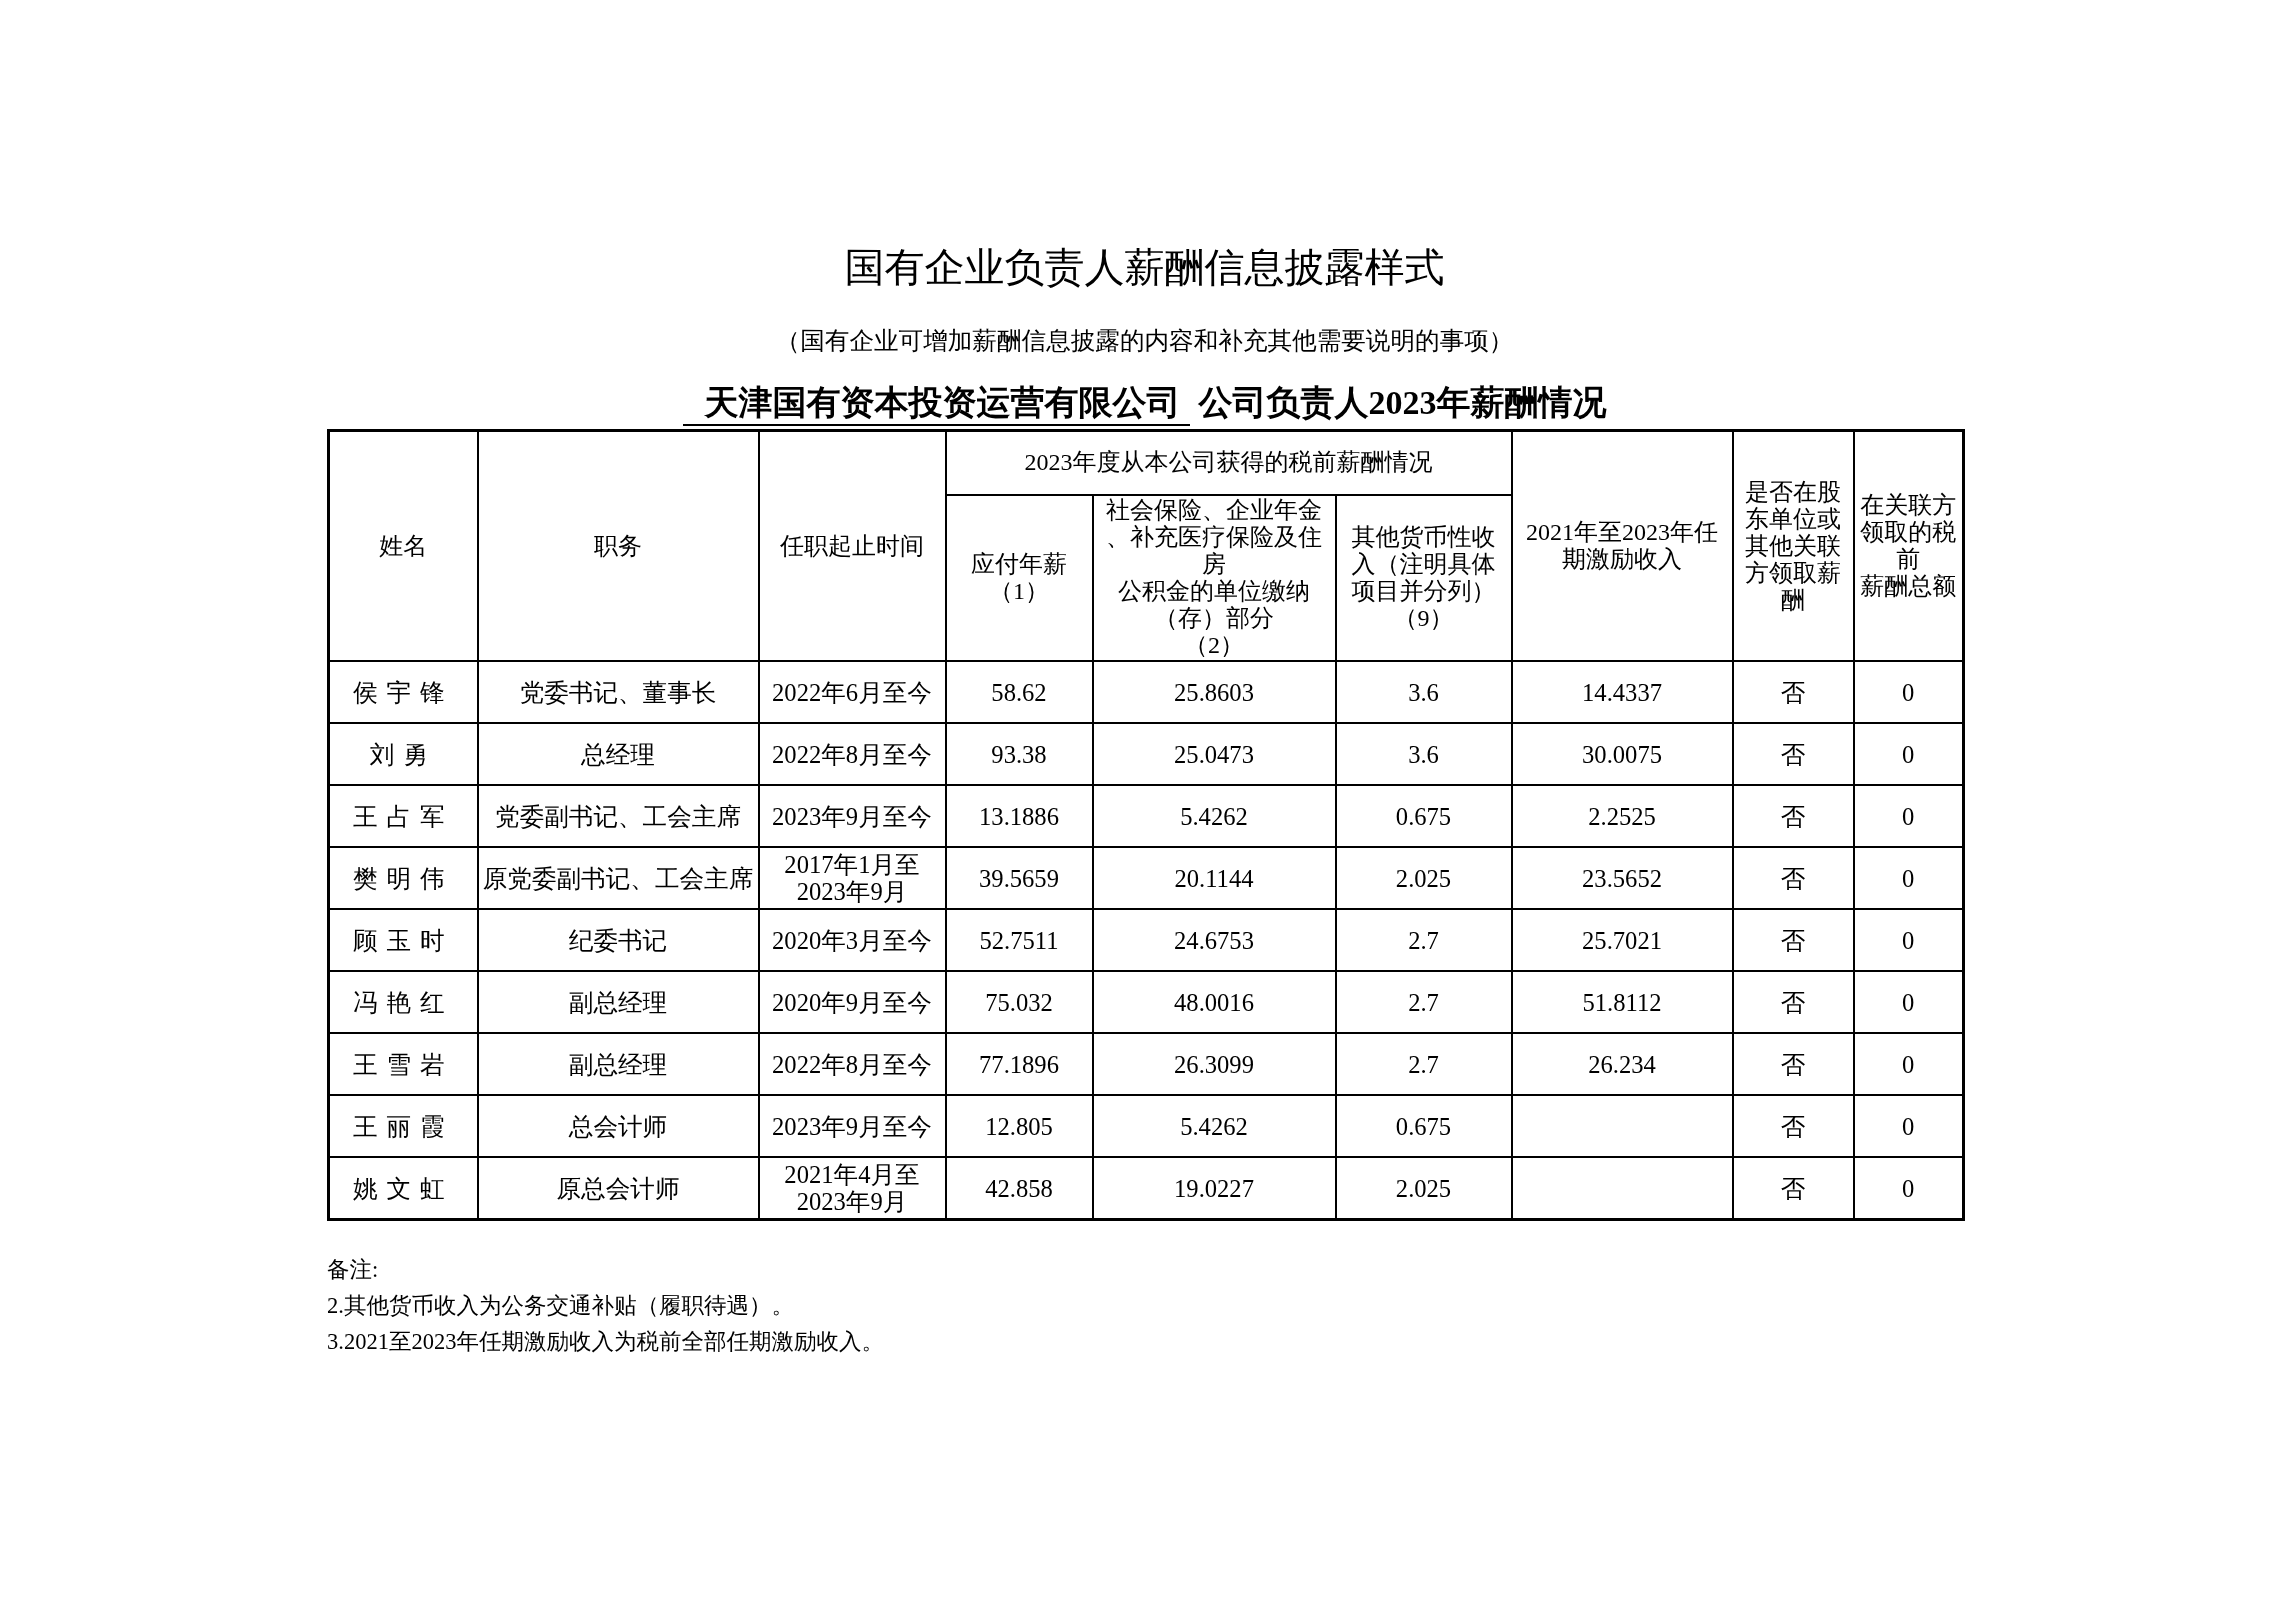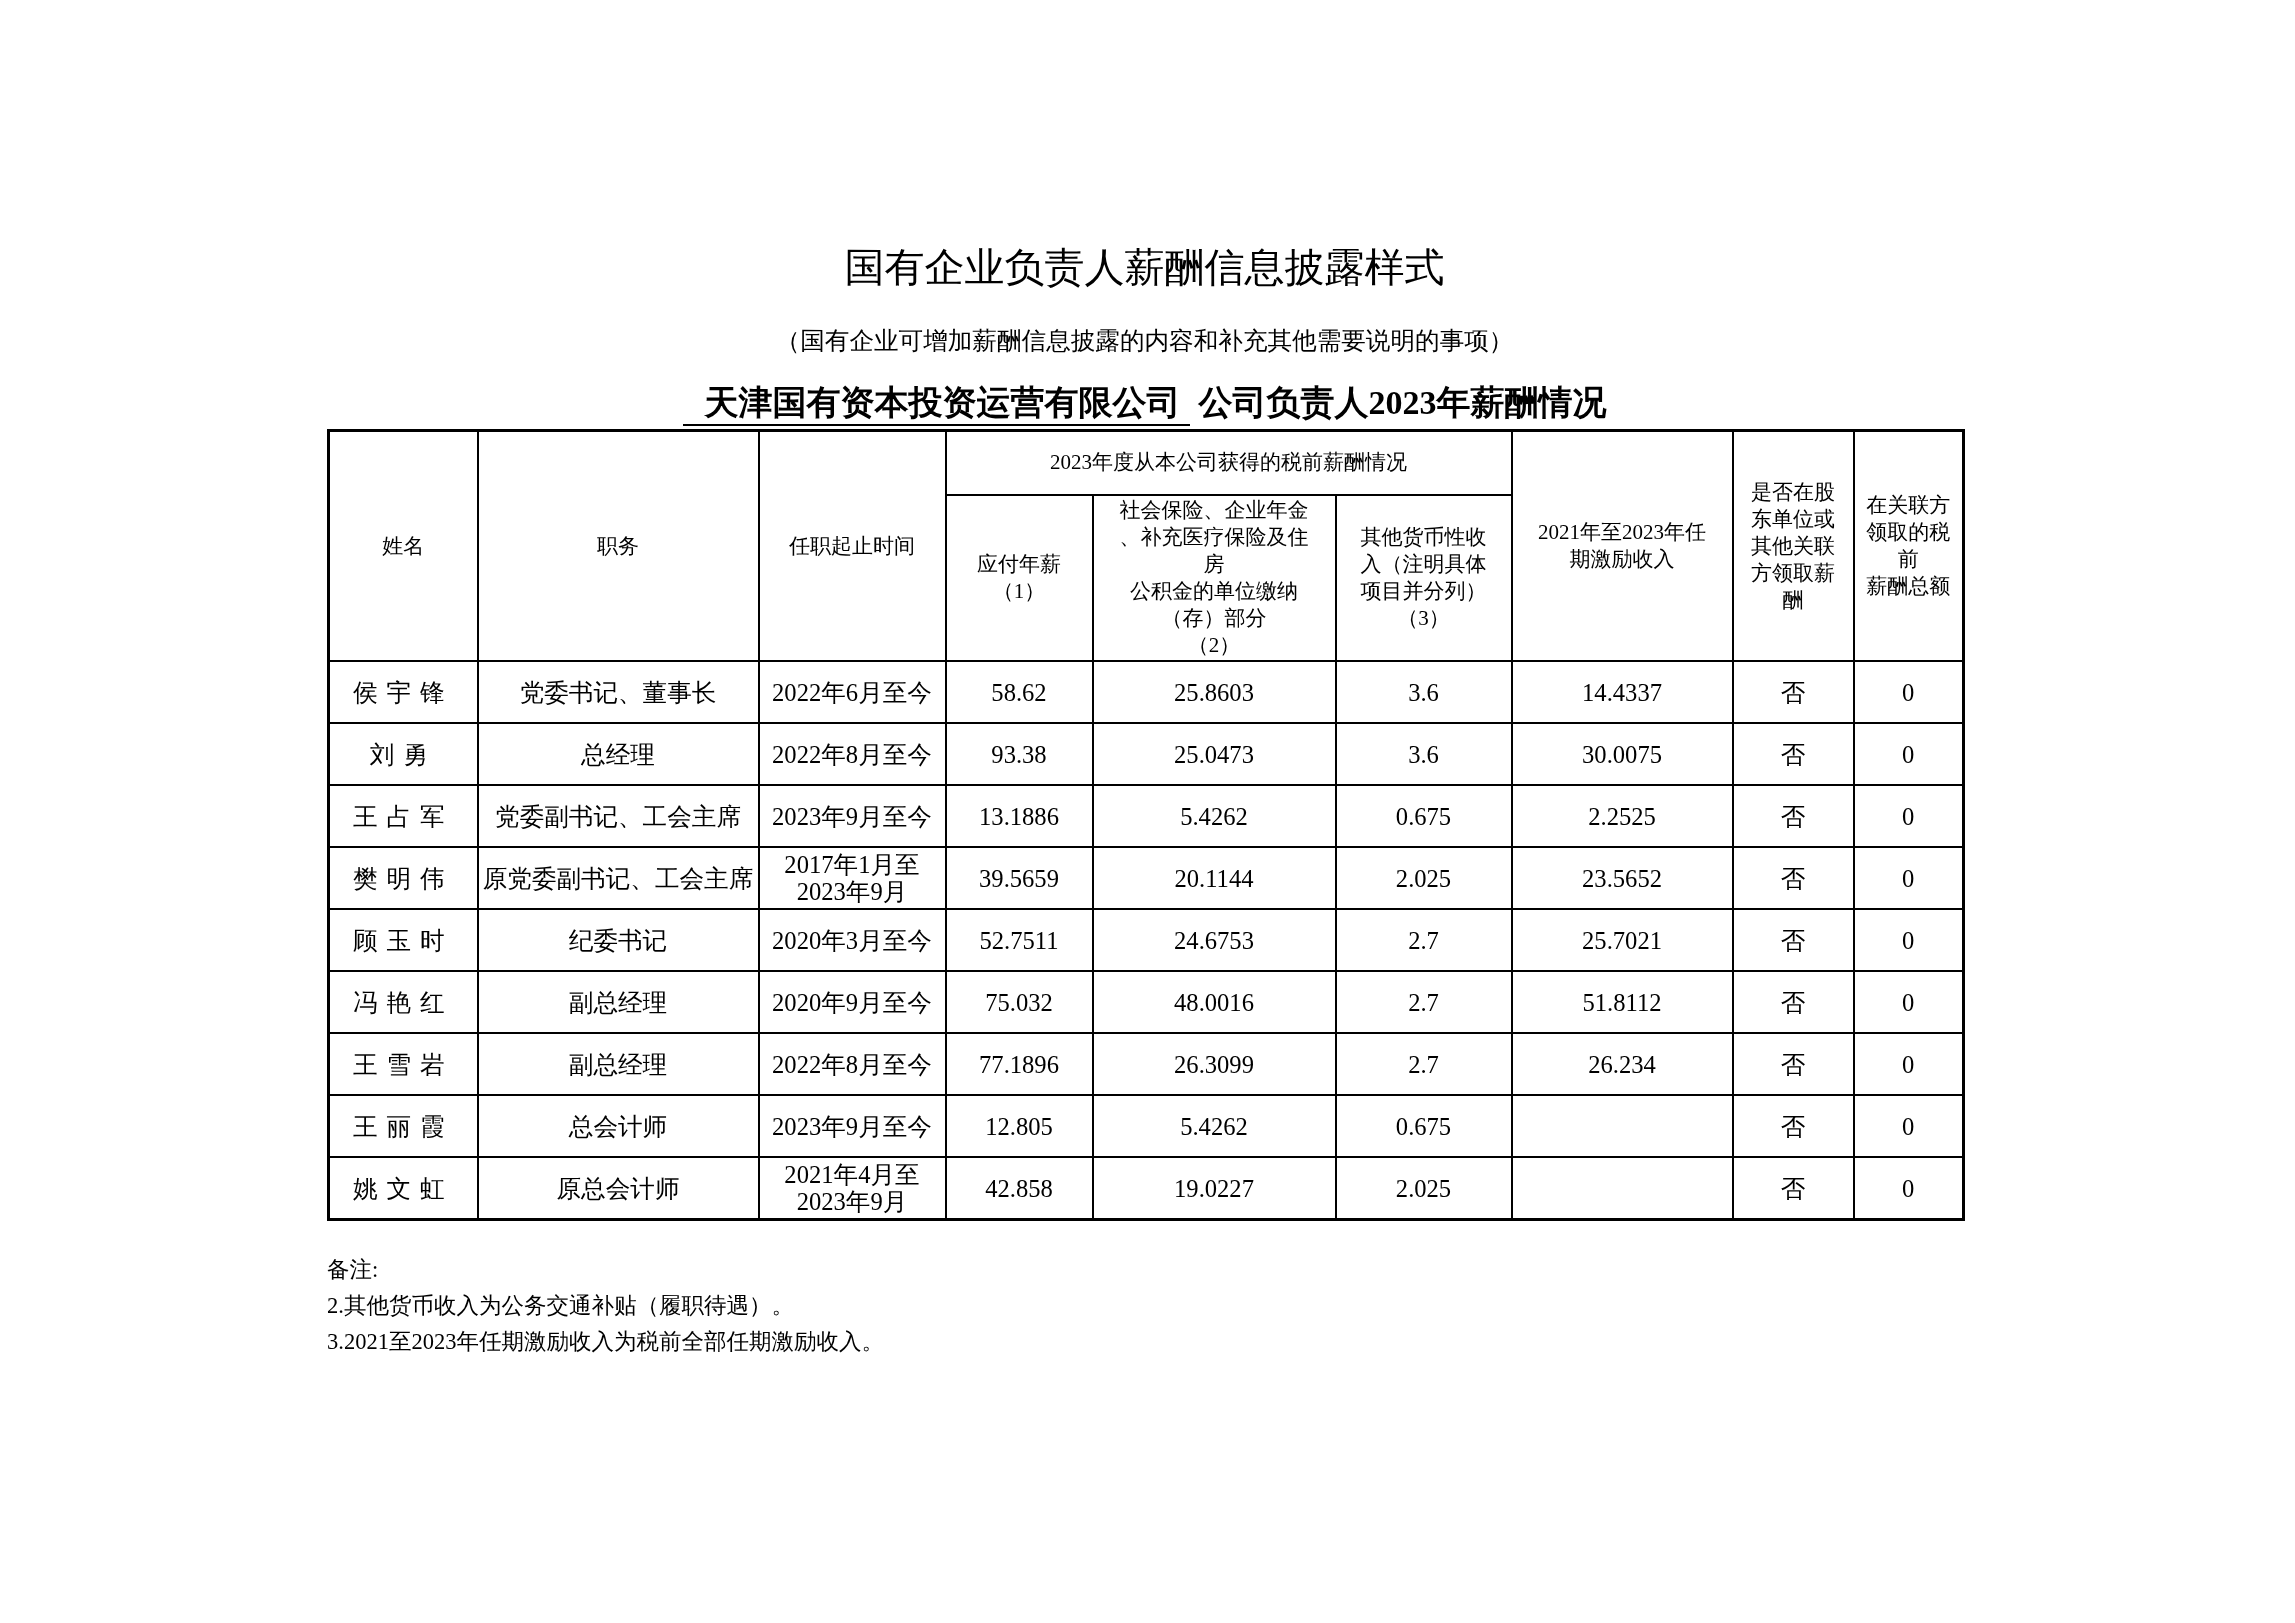--- a/index.html
+++ b/index.html
@@ -67,21 +67,21 @@
     border-top-width: 2.7px;
     border-bottom-width: 2.7px;
     text-align: center;
     vertical-align: middle;
     white-space: pre-line;
     padding: 1.4px 2.7px;
     font-weight: 400;
     overflow: hidden;
   }
   table.salary th {
-    font-size: 21px;
+    font-size: 24px;
     line-height: 27px;
   }
   tr.header-row-1 { height: 64px; }
   tr.header-row-2 { height: 164px; }
   th.group-header {
     font-size: 30px;
     border-bottom: 5.5px solid #000;
   }
   tbody tr { height: 62px; }
   table.salary td {
@@ -146,21 +146,21 @@
 （1）</th>
           <th>社会保险、企业年金
 、补充医疗保险及住
 房
 公积金的单位缴纳
 （存）部分
 （2）</th>
           <th>其他货币性收
 入（注明具体
 项目并分列）
-（3）</th>
+（9）</th>
         </tr>
       </thead>
       <tbody>
           <tr>
             <td class="col-name">侯宇锋</td>
             <td>党委书记、董事长</td>
             <td>2022年6月至今</td>
             <td>58.62</td>
             <td>25.8603</td>
             <td>3.6</td>

